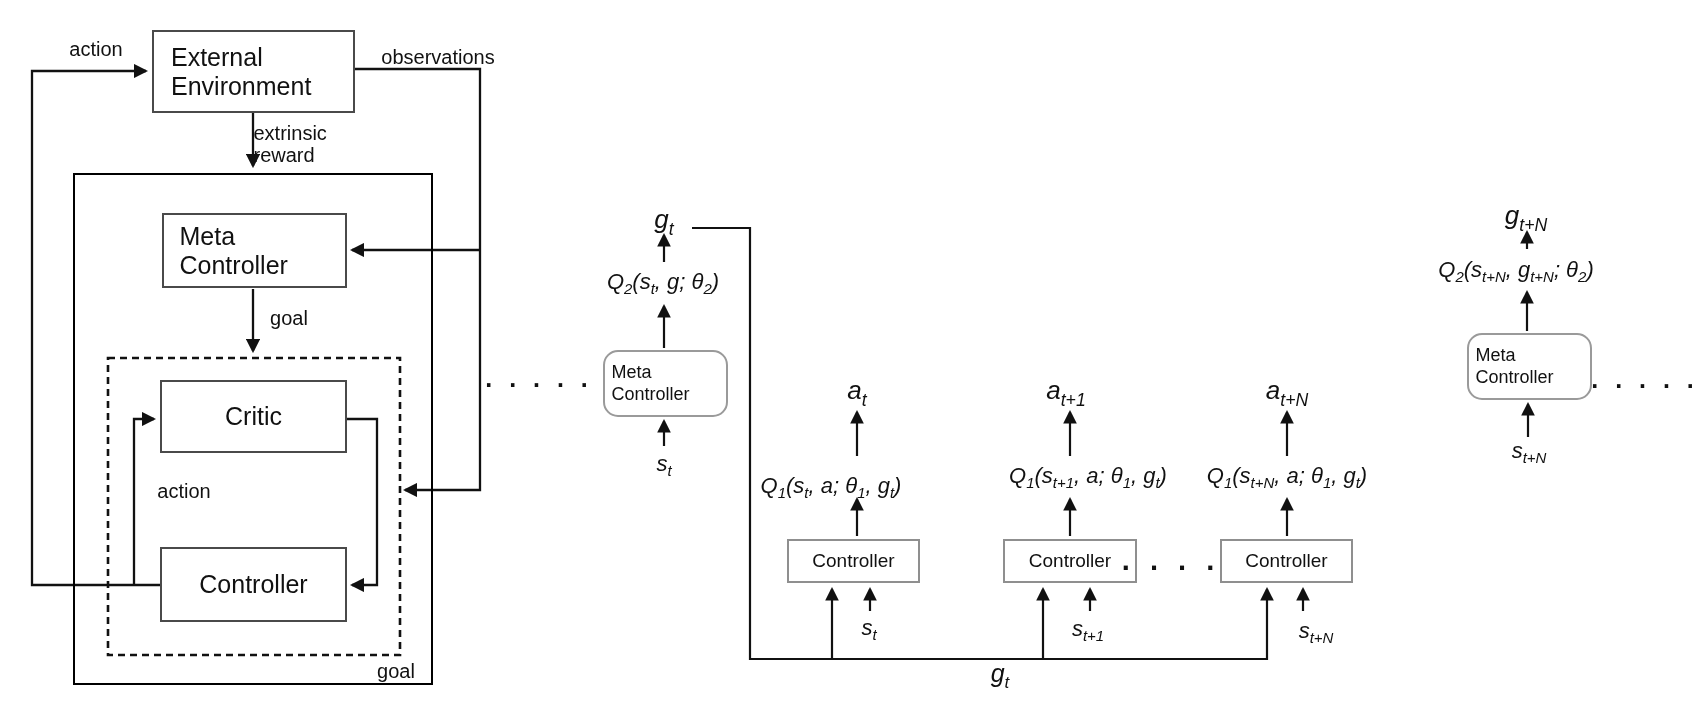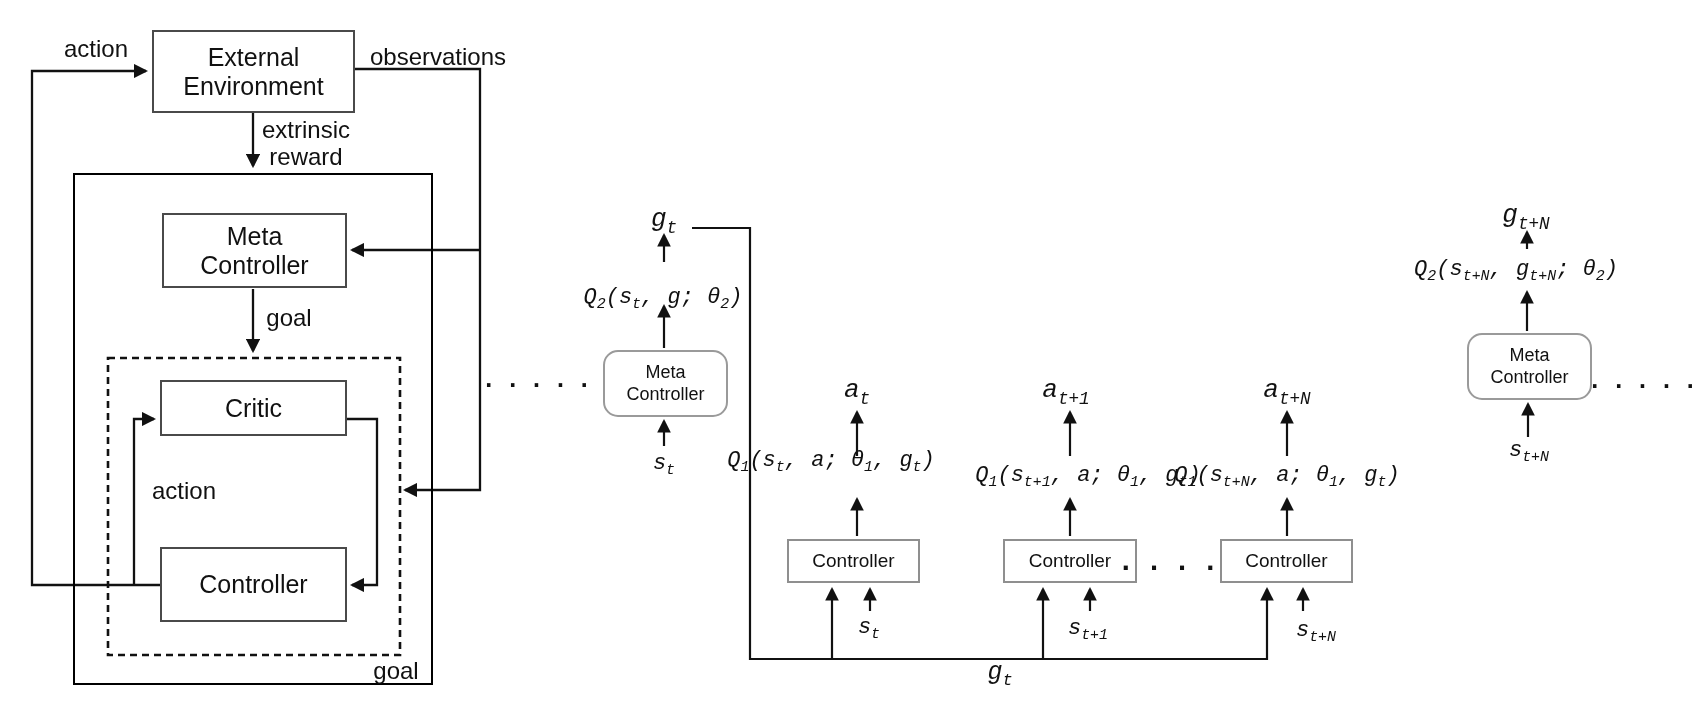--- a/index.html
+++ b/index.html
@@ -4,31 +4,31 @@
 <style>
   html,body{margin:0;padding:0;background:#fff;}
   .stage{
     position:relative;width:1702px;height:718px;background:#fff;
     font-family:"Liberation Sans",sans-serif;color:#111;overflow:hidden;
   }
   .wires{position:absolute;left:0;top:0;width:1702px;height:718px;}
   .box{
     position:absolute;box-sizing:border-box;background:#fff;
     border:2px solid #4a4a4a;display:flex;align-items:center;justify-content:center;
-    text-align:center;line-height:1.13;
+    text-align:left;line-height:1.13;
   }
   .box.agent{border:2.5px solid #000;background:transparent;}
   .box.rgrey{border:2px solid #8f8f8f;font-size:19px;}
   .box.rmc{border:2px solid #9a9a9a;border-radius:15px;font-size:18px;line-height:1.22;}
   .lbl{
     position:absolute;transform:translate(-50%,-50%);
-    white-space:nowrap;font-size:24px;line-height:1.12;
+    white-space:nowrap;font-size:20px;line-height:1.12;
   }
-  .lbl.wrap{white-space:normal;text-align:center;}
-  .math{font-family:Liberation Mono, monospace;font-style:italic;font-size:22px;}
+  .lbl.wrap{white-space:normal;}
+  .math{font-family:Liberation Sans, sans-serif;font-style:italic;font-size:22px;}
   .math sub{font-size:68%;line-height:0;}
   .m-lg{font-size:26px;}
   .dots{
     position:absolute;transform:translate(-50%,-50%);
     font-weight:700;font-size:25px;letter-spacing:5px;white-space:nowrap;
   }
   .dots.big{font-size:29px;letter-spacing:6px;}
 </style>
 </head>
 <body>
@@ -80,46 +80,46 @@
   <div class="box agent" style="left:73px;top:173px;width:360px;height:512px"></div>
 
   <div class="box" style="left:152px;top:30px;width:203px;height:83px;font-size:25px">
     <span style="max-width:165px">External Environment</span>
   </div>
 
   <div class="box" style="left:162px;top:213px;width:185px;height:75px;font-size:25px">
     <span style="max-width:150px">Meta Controller</span>
   </div>
 
-  <div class="box" style="left:160px;top:380px;width:187px;height:56px;font-size:25px">
+  <div class="box" style="left:160px;top:380px;width:187px;height:73px;font-size:25px">
     <span>Critic</span>
   </div>
 
   <div class="box" style="left:160px;top:547px;width:187px;height:75px;font-size:25px">
     <span>Controller</span>
   </div>
 
   <div class="lbl" style="left:96px;top:49px">action</div>
   <div class="lbl" style="left:438px;top:57px">observations</div>
   <div class="lbl wrap" style="left:306px;top:144px;width:105px">extrinsic reward</div>
   <div class="lbl" style="left:289px;top:318px">goal</div>
   <div class="lbl" style="left:184px;top:491px">action</div>
   <div class="lbl" style="left:396px;top:671px">goal</div>
 
   <div class="dots" style="left:551px;top:378px">. . . . . .</div>
 
   <div class="lbl math m-lg" style="left:664px;top:220px">g<sub>t</sub></div>
-  <div class="lbl math" style="left:663px;top:298px">Q<sub>2</sub>(s<sub>t</sub>, g; θ<sub>2</sub>)</div>
+  <div class="lbl math" style="left:663px;top:282px">Q<sub>2</sub>(s<sub>t</sub>, g; θ<sub>2</sub>)</div>
   <div class="box rmc" style="left:603px;top:350px;width:125px;height:67px">
     <span style="max-width:108px">Meta Controller</span>
   </div>
   <div class="lbl math" style="left:664px;top:464px">s<sub>t</sub></div>
 
   <div class="lbl math m-lg" style="left:857px;top:391px">a<sub>t</sub></div>
-  <div class="lbl math" style="left:831px;top:461px">Q<sub>1</sub>(s<sub>t</sub>, a; θ<sub>1</sub>, g<sub>t</sub>)</div>
+  <div class="lbl math" style="left:831px;top:486px">Q<sub>1</sub>(s<sub>t</sub>, a; θ<sub>1</sub>, g<sub>t</sub>)</div>
   <div class="box rgrey" style="left:787px;top:539px;width:133px;height:44px">
     <span>Controller</span>
   </div>
   <div class="lbl math" style="left:869px;top:628px">s<sub>t</sub></div>
 
   <div class="lbl math m-lg" style="left:1066px;top:391px">a<sub>t+1</sub></div>
   <div class="lbl math" style="left:1088px;top:476px">Q<sub>1</sub>(s<sub>t+1</sub>, a; θ<sub>1</sub>, g<sub>t</sub>)</div>
   <div class="box rgrey" style="left:1003px;top:539px;width:134px;height:44px">
     <span>Controller</span>
   </div>

